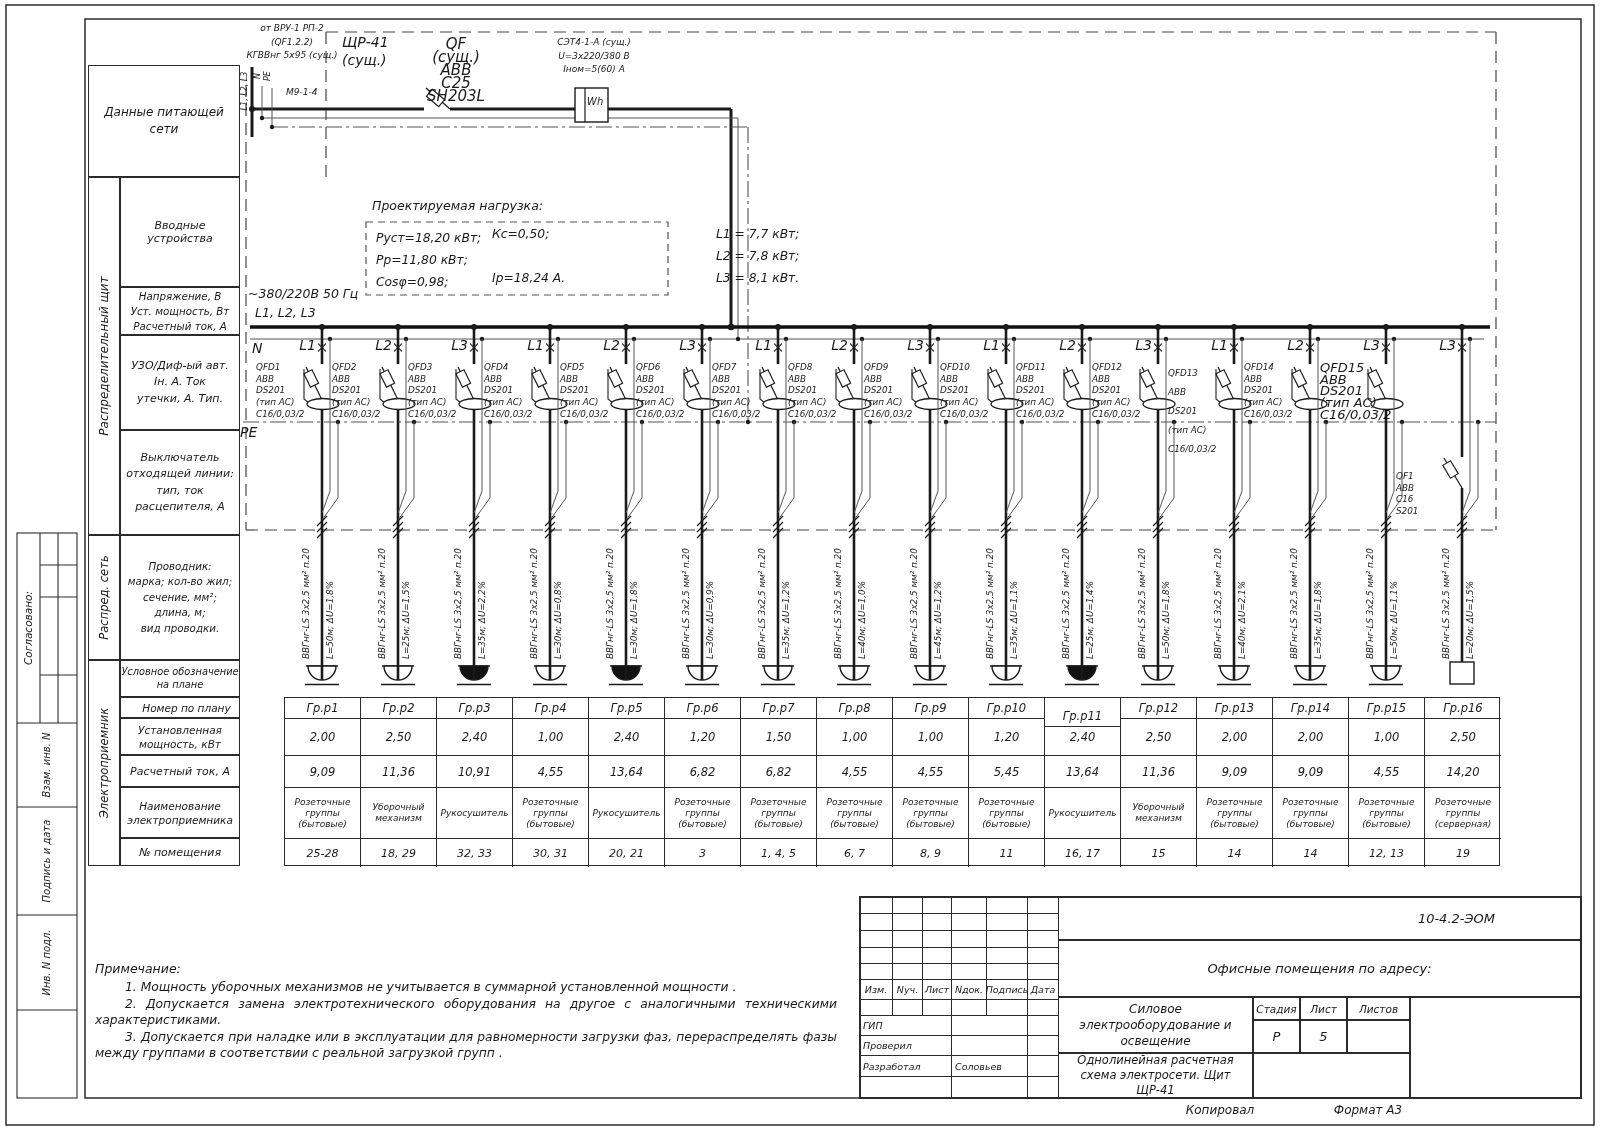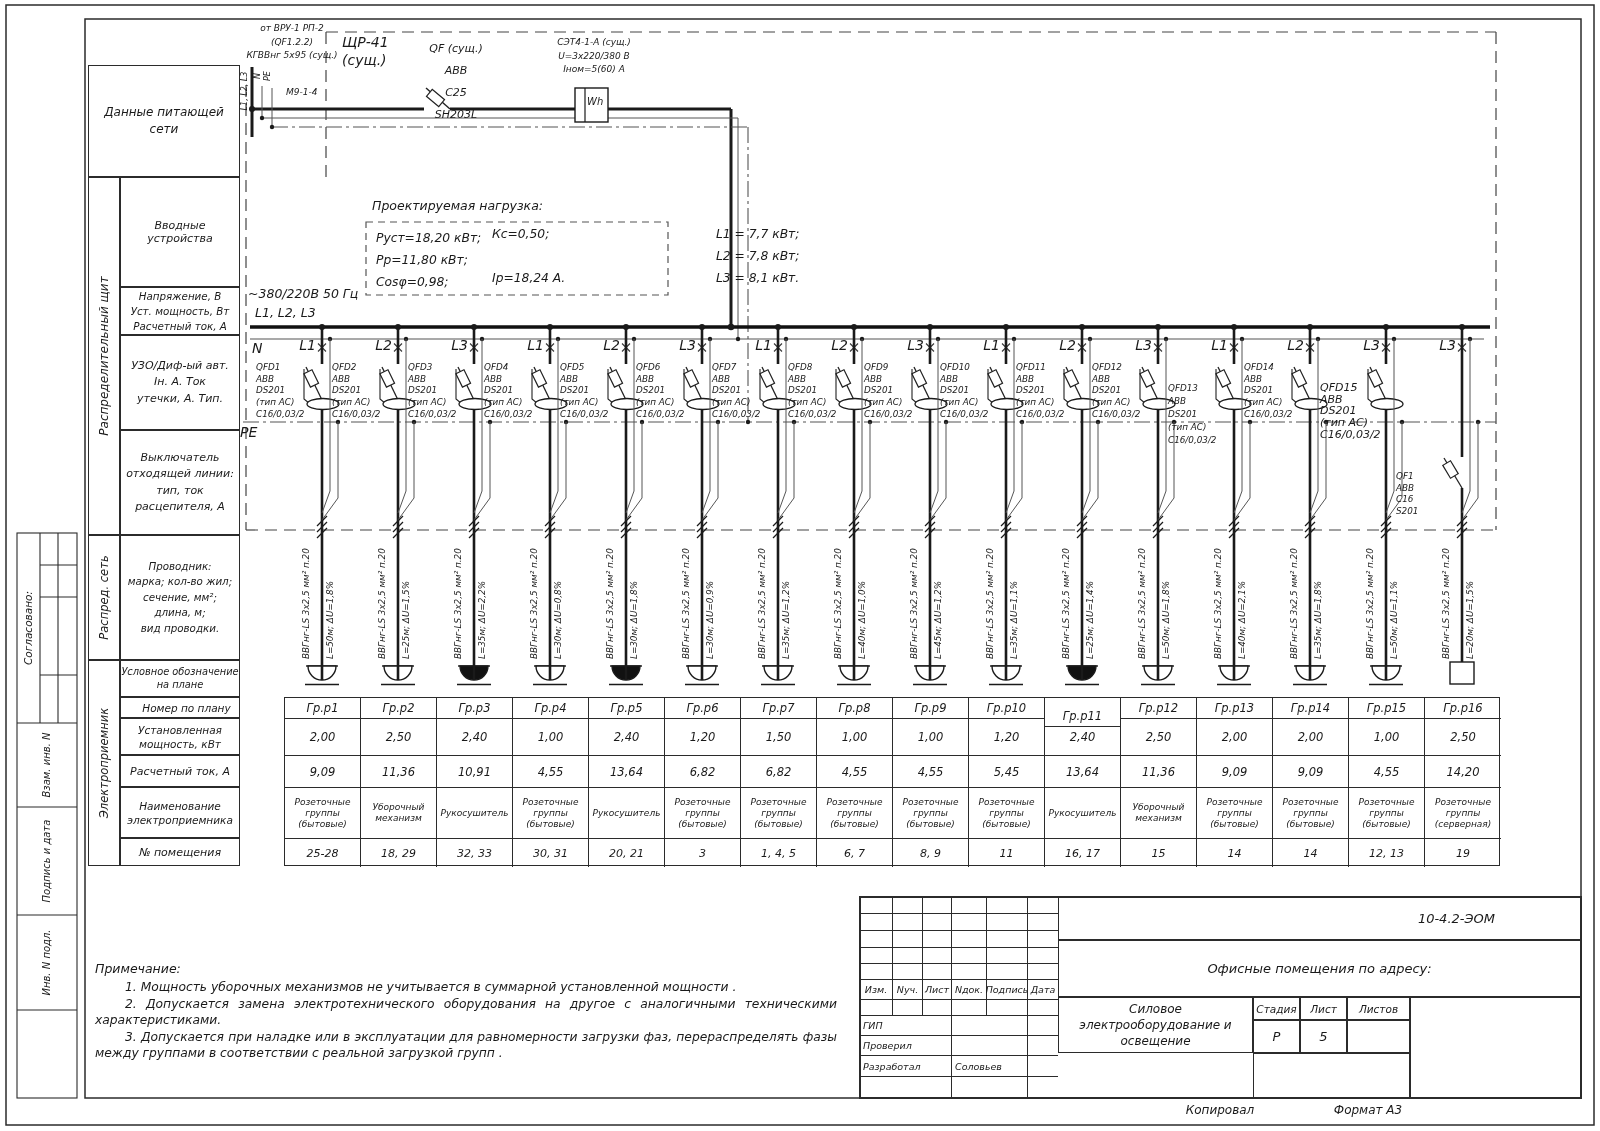--- a/index.html
+++ b/index.html
@@ -494,21 +494,21 @@
   <div class="cell pre" style="left:120px;top:787px;width:120px;height:51px;font-size:10.5px;line-height:14px;">Наименование
 электроприемника</div>
   <div class="cell" style="left:120px;top:838px;width:120px;height:28px;font-size:11px;">№ помещения</div>
 
   <div class="txt pre" style="left:236px;top:22px;width:112px;font-size:9px;line-height:13.5px;text-align:center;">от ВРУ-1 РП-2
 (QF1.2.2)
 КГВВнг 5х95 (сущ.)</div>
   <div class="txt" style="left:286px;top:87px;font-size:9px;">М9-1-4</div>
   <div class="txt pre" style="left:342px;top:34px;font-size:14px;line-height:17.5px;">ЩР-41
 (сущ.)</div>
-  <div class="txt pre" style="left:420px;top:38px;width:72px;font-size:11px;line-height:22px;text-align:center;">QF (сущ.)
+  <div class="txt pre" style="left:420px;top:38px;width:72px;font-size:15px;line-height:13px;text-align:center;">QF (сущ.)
 ABB
 C25
 SH203L</div>
   <div class="txt pre" style="left:536px;top:36px;width:116px;font-size:9px;line-height:13.5px;text-align:center;">СЭТ4-1-А (сущ.)
 U=3x220/380 В
 Iном=5(60) А</div>
   <div class="txt" style="left:587px;top:96px;font-size:10px;">Wh</div>
   <div class="vtext" style="left:240px;top:115px;width:48px;height:10px;line-height:10px;font-size:8px;">L1, L2, L3</div>
   <div class="vtext" style="left:253px;top:84px;width:16px;height:9px;line-height:9px;font-size:8px;">N</div>
   <div class="vtext" style="left:263px;top:86px;width:20px;height:9px;line-height:9px;font-size:8px;">PE</div>
@@ -618,37 +618,37 @@
       <div style="left: 1085px; top: 659px; width: 84px; height: 11px; line-height: 11px; font-size: 8.8px; transform: rotate(-90deg); transform-origin: 0px 0px; white-space: nowrap;">L=25м; ΔU=1,4%</div>
       <div style="left: 1108px; top: 337px; width: 44px; text-align: right; font-size: 14px;">L3</div>
       <div style="left: 1092px; top: 362px; width: 64px; font-size: 8.8px; line-height: 11.7px; white-space: pre-line;">QFD12
 ABB
 DS201
 (тип AC)
 C16/0,03/2</div>
       <div style="left: 1137px; top: 659px; width: 122px; height: 11px; line-height: 11px; font-size: 8.8px; transform: rotate(-90deg); transform-origin: 0px 0px; white-space: nowrap;">ВВГнг-LS 3х2,5 мм² п.20</div>
       <div style="left: 1161px; top: 659px; width: 84px; height: 11px; line-height: 11px; font-size: 8.8px; transform: rotate(-90deg); transform-origin: 0px 0px; white-space: nowrap;">L=50м; ΔU=1,8%</div>
       <div style="left: 1184px; top: 337px; width: 44px; text-align: right; font-size: 14px;">L1</div>
-      <div style="left: 1168px; top: 382px; width: 64px; font-size: 8.8px; line-height: 13px; white-space: pre-line;">QFD13
+      <div style="left: 1168px; top: 364px; width: 64px; font-size: 8.8px; line-height: 19px; white-space: pre-line;">QFD13
 ABB
 DS201
 (тип AC)
 C16/0,03/2</div>
       <div style="left: 1213px; top: 659px; width: 122px; height: 11px; line-height: 11px; font-size: 8.8px; transform: rotate(-90deg); transform-origin: 0px 0px; white-space: nowrap;">ВВГнг-LS 3х2,5 мм² п.20</div>
       <div style="left: 1237px; top: 659px; width: 84px; height: 11px; line-height: 11px; font-size: 8.8px; transform: rotate(-90deg); transform-origin: 0px 0px; white-space: nowrap;">L=40м; ΔU=2,1%</div>
       <div style="left: 1260px; top: 337px; width: 44px; text-align: right; font-size: 14px;">L2</div>
       <div style="left: 1244px; top: 362px; width: 64px; font-size: 8.8px; line-height: 11.7px; white-space: pre-line;">QFD14
 ABB
 DS201
 (тип AC)
 C16/0,03/2</div>
       <div style="left: 1289px; top: 659px; width: 122px; height: 11px; line-height: 11px; font-size: 8.8px; transform: rotate(-90deg); transform-origin: 0px 0px; white-space: nowrap;">ВВГнг-LS 3х2,5 мм² п.20</div>
       <div style="left: 1313px; top: 659px; width: 84px; height: 11px; line-height: 11px; font-size: 8.8px; transform: rotate(-90deg); transform-origin: 0px 0px; white-space: nowrap;">L=35м; ΔU=1,8%</div>
       <div style="left: 1336px; top: 337px; width: 44px; text-align: right; font-size: 14px;">L3</div>
-      <div style="left: 1320px; top: 362px; width: 64px; font-size: 11px; line-height: 11.7px; white-space: pre-line; margin-top: 20px;">QFD15
+      <div style="left: 1320px; top: 362px; width: 64px; font-size: 13px; line-height: 11.7px; white-space: pre-line;">QFD15
 ABB
 DS201
 (тип AC)
 C16/0,03/2</div>
       <div style="left: 1365px; top: 659px; width: 122px; height: 11px; line-height: 11px; font-size: 8.8px; transform: rotate(-90deg); transform-origin: 0px 0px; white-space: nowrap;">ВВГнг-LS 3х2,5 мм² п.20</div>
       <div style="left: 1389px; top: 659px; width: 84px; height: 11px; line-height: 11px; font-size: 8.8px; transform: rotate(-90deg); transform-origin: 0px 0px; white-space: nowrap;">L=50м; ΔU=1,1%</div>
       <div style="left: 1412px; top: 337px; width: 44px; text-align: right; font-size: 14px;">L3</div>
       <div style="left: 1396px; top: 471px; width: 64px; font-size: 8.8px; line-height: 11.7px; white-space: pre-line;">QF1
 ABB
 C16
@@ -845,18 +845,19 @@
   </div>
   <div class="cell" style="left:1058px;top:997px;width:195px;height:56px;font-size:12px;line-height:16px;padding:0 6px;">Силовое электрооборудование и освещение</div>
   <div class="cell" style="left:1058px;top:940px;width:523px;height:57px;font-size:13px;">Офисные помещения по адресу:</div>
   <div class="cell" style="left:1253px;top:997px;width:47px;height:23px;font-size:10.5px;">Стадия</div>
   <div class="cell" style="left:1300px;top:997px;width:47px;height:23px;font-size:10.5px;">Лист</div>
   <div class="cell" style="left:1347px;top:997px;width:63px;height:23px;font-size:10.5px;">Листов</div>
   <div class="cell" style="left:1253px;top:1020px;width:47px;height:33px;font-size:13px;">Р</div>
   <div class="cell" style="left:1300px;top:1020px;width:47px;height:33px;font-size:13px;">5</div>
   <div class="cell" style="left:1347px;top:1020px;width:63px;height:33px;font-size:13px;"></div>
   <div class="cell" style="left:1410px;top:997px;width:171px;height:101px;"></div>
+  <div class="cell" style="left:1058px;top:1053px;width:195px;height:45px;font-size:11.5px;line-height:15px;padding:0 4px;">Однолинейная расчетная схема электросети. Щит ЩР-41</div>
   <div class="cell" style="left:1253px;top:1053px;width:157px;height:45px;"></div>
 
   <div class="txt" style="left:1120px;top:1103px;width:200px;text-align:center;font-size:12px;">Копировал</div>
   <div class="txt" style="left:1318px;top:1103px;width:100px;text-align:center;font-size:12px;">Формат А3</div>
 
 </div>
 
 </body></html>

